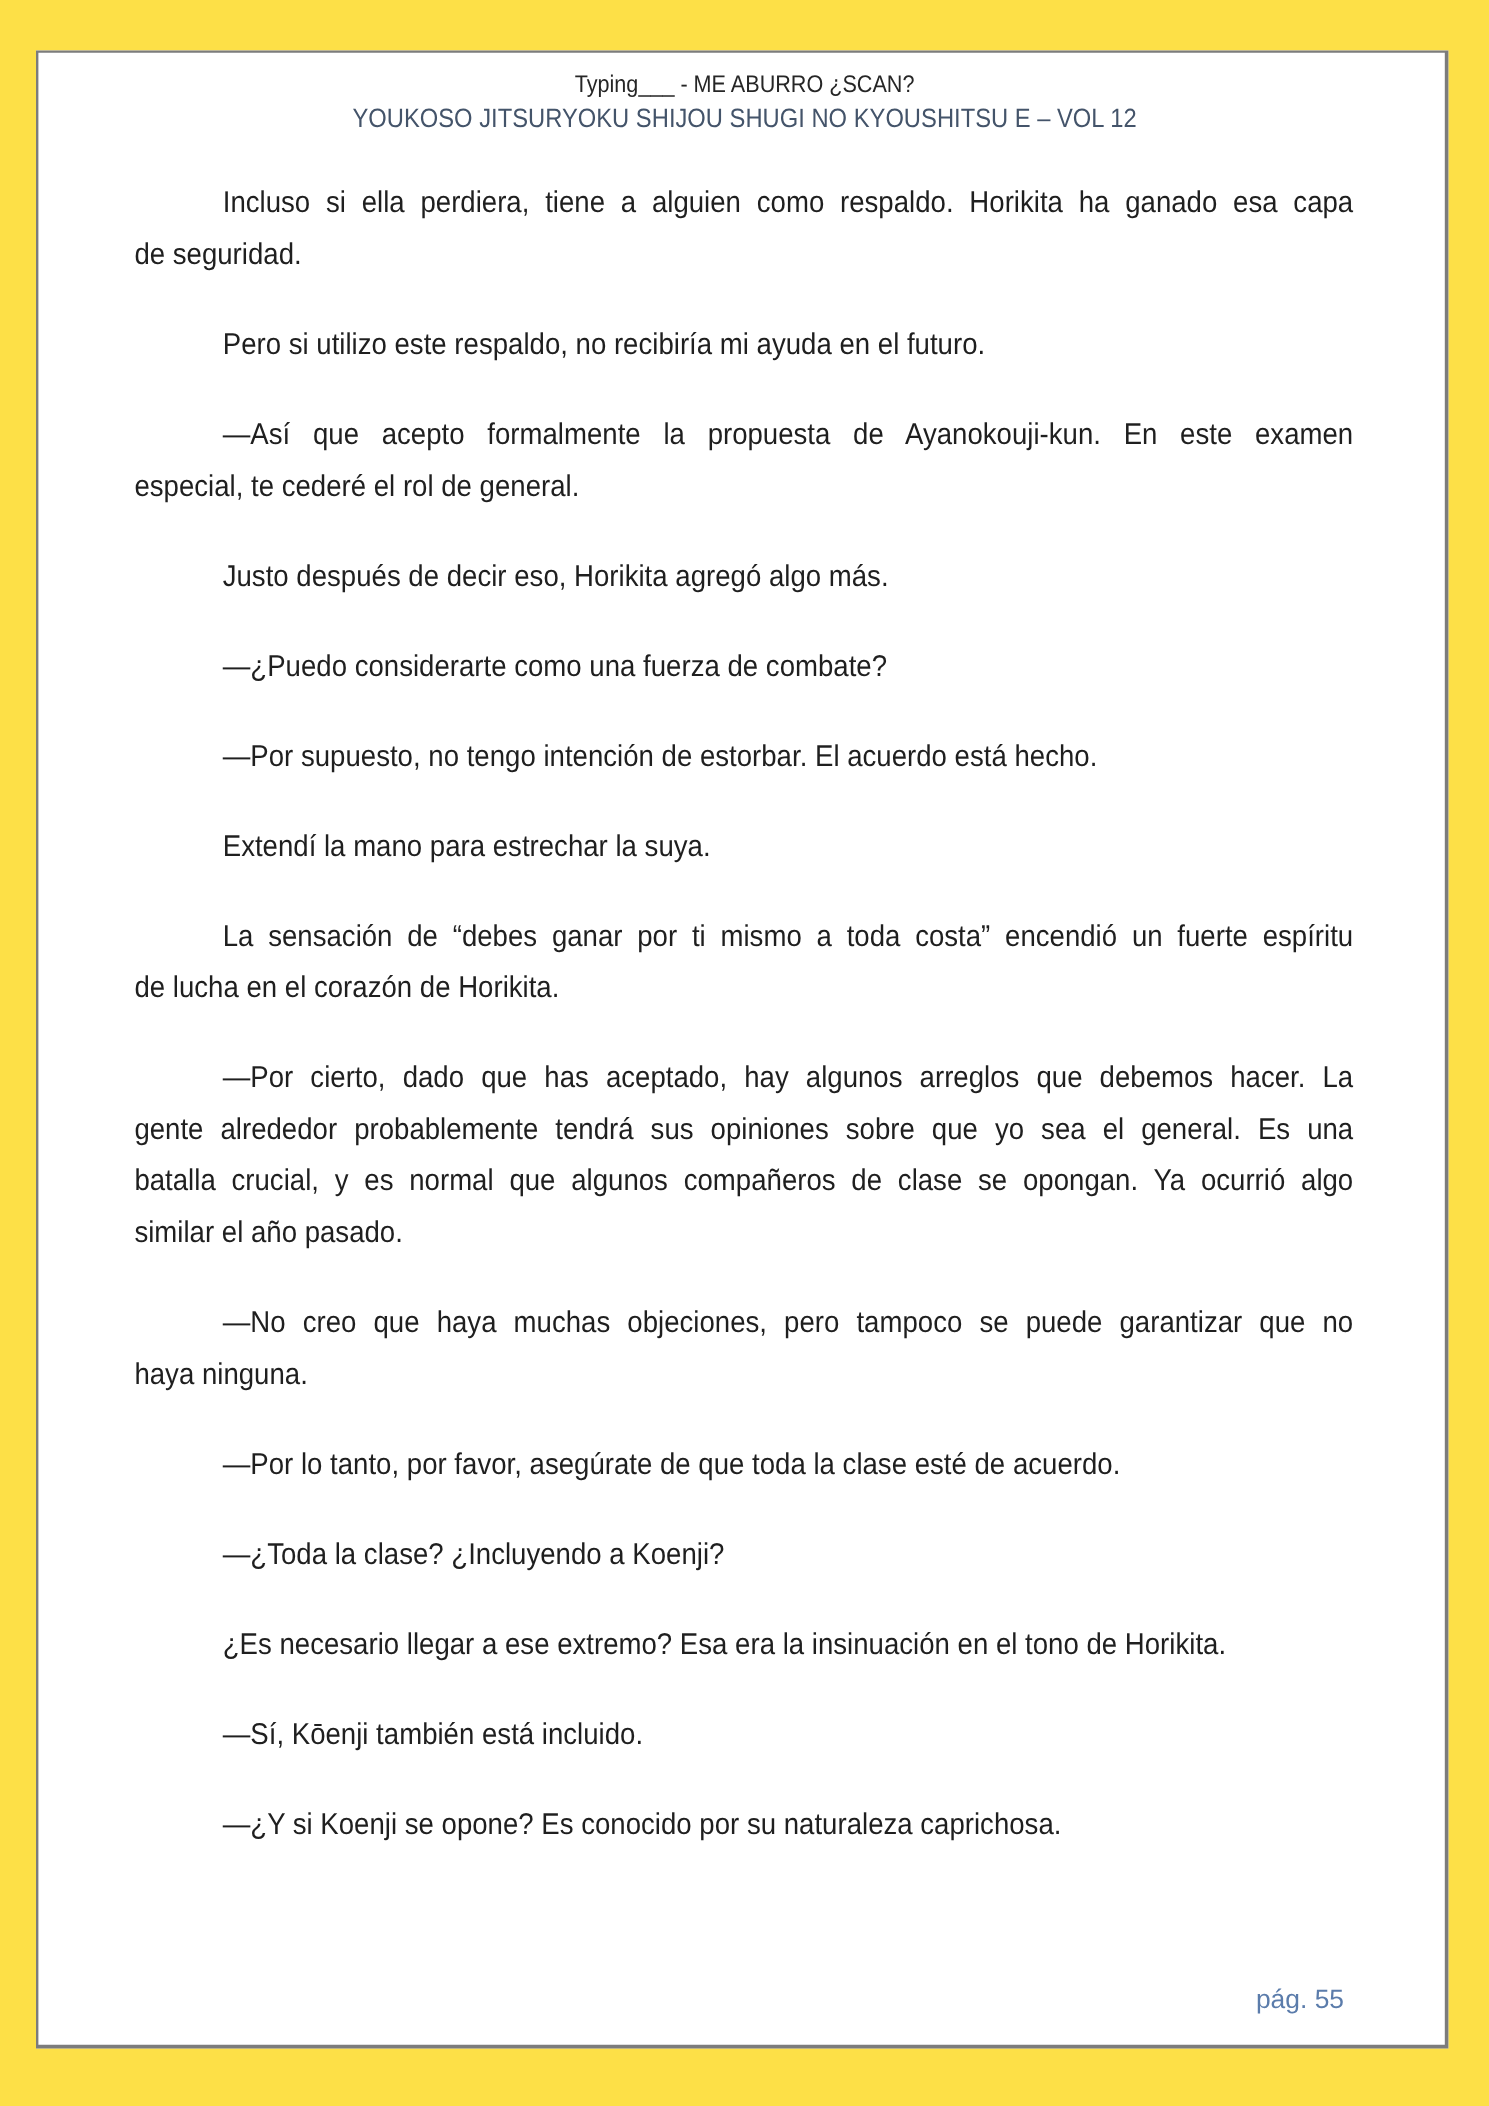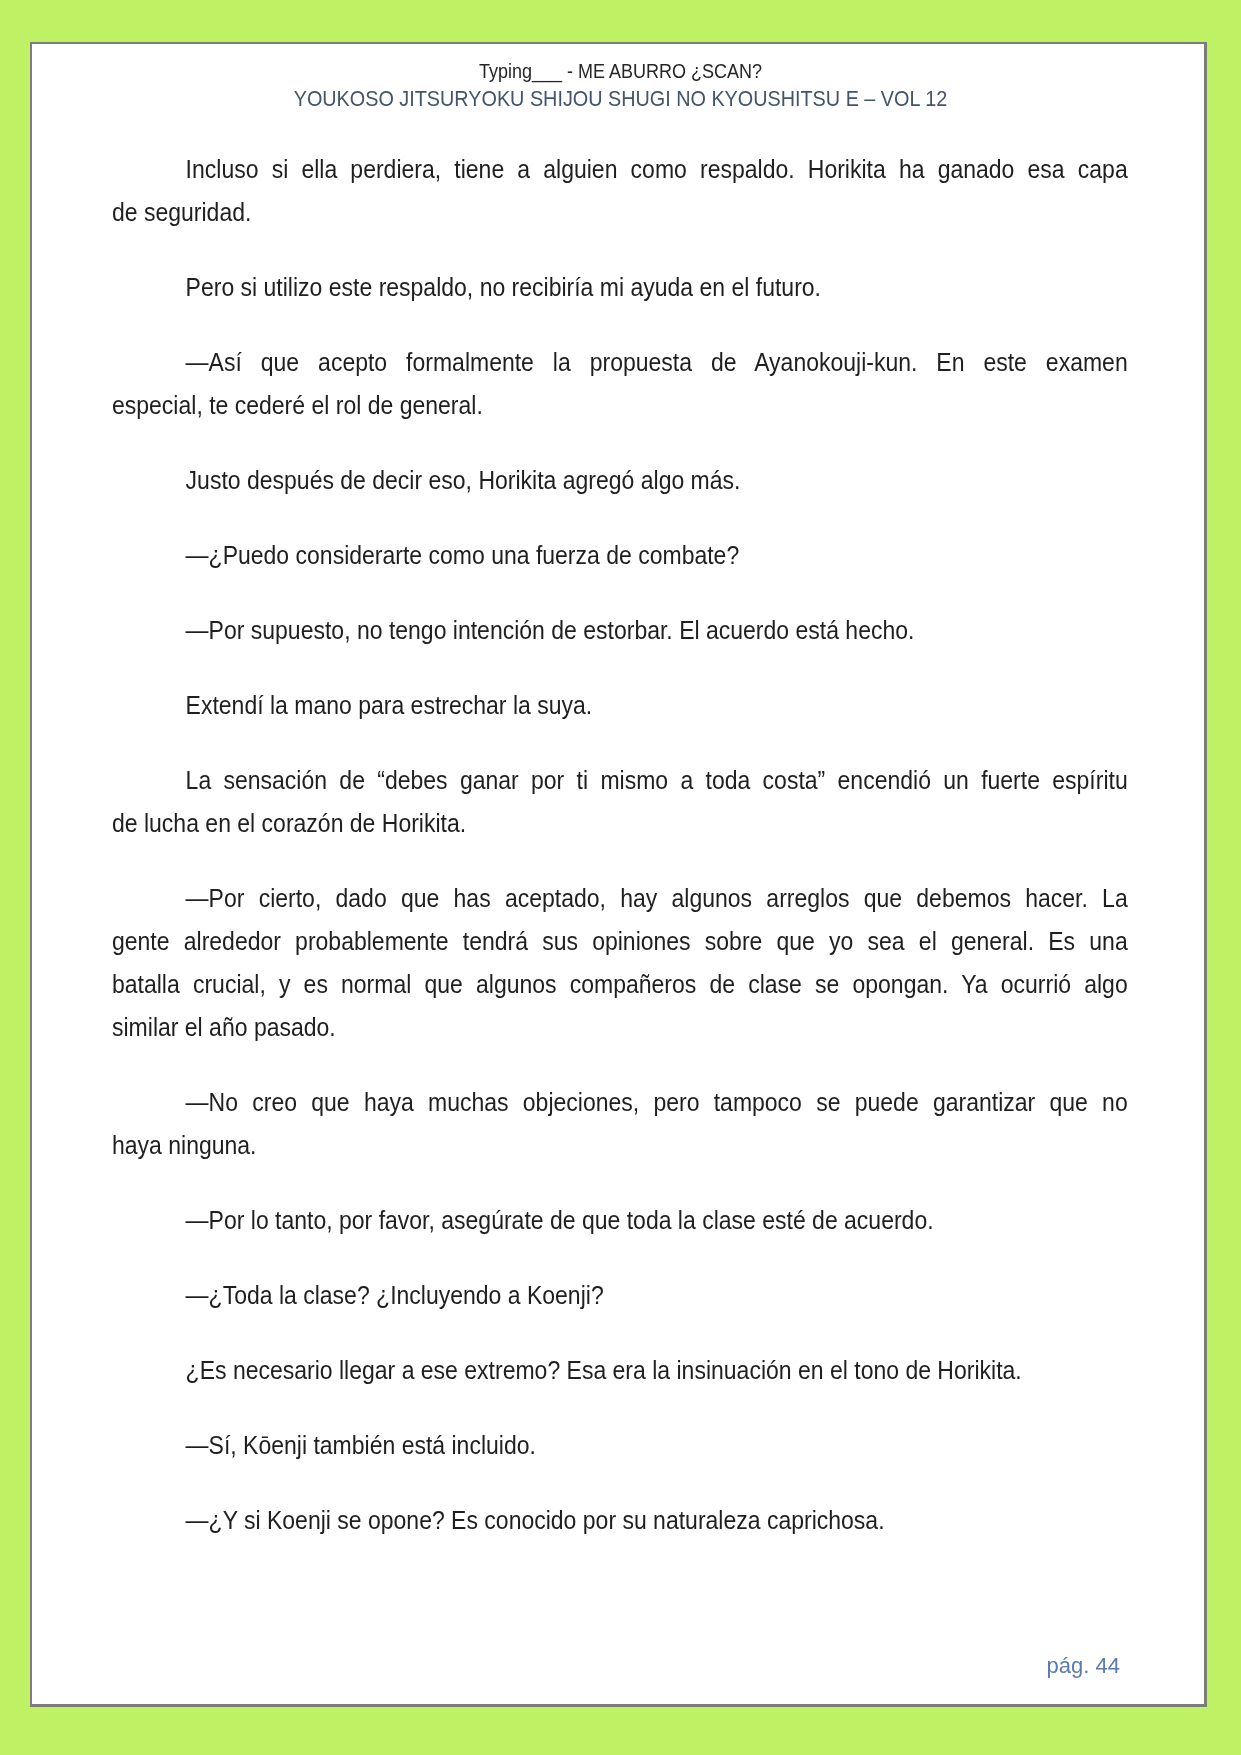--- a/index.html
+++ b/index.html
@@ -1,20 +1,20 @@
 <!DOCTYPE html>
 <html style="--header-title: #262626; --header-subtitle: #44546A; --body-text: #1f1f1f; --page-number: #5b7cab; --frame-border: #7c7c7c;"><head>
 <meta charset="utf-8">
 <style>
   html, body { margin: 0; padding: 0; background: #ffffff; }
   .page {
     position: relative;
     width: 1241px;
     height: 1755px;
-    background: #bef264;
+    background: #fde047;
     font-family: "Liberation Sans", sans-serif;
     overflow: hidden;
   }
   .frame {
     position: absolute;
     left: 30px;
     top: 42px;
     width: 1177px;
     height: 1665px;
     box-sizing: border-box;
@@ -127,14 +127,14 @@
         <div class="line first">¿Es necesario llegar a ese extremo? Esa era la insinuación en el tono de Horikita.</div>
       </div>
       <div class="para">
         <div class="line first">—Sí, Kōenji también está incluido.</div>
       </div>
       <div class="para">
         <div class="line first">—¿Y si Koenji se opone? Es conocido por su naturaleza caprichosa.</div>
       </div>
     </div>
 
-  <div class="footer">pág. 44</div>
+  <div class="footer">pág. 55</div>
 </div>
 
 </body></html>

